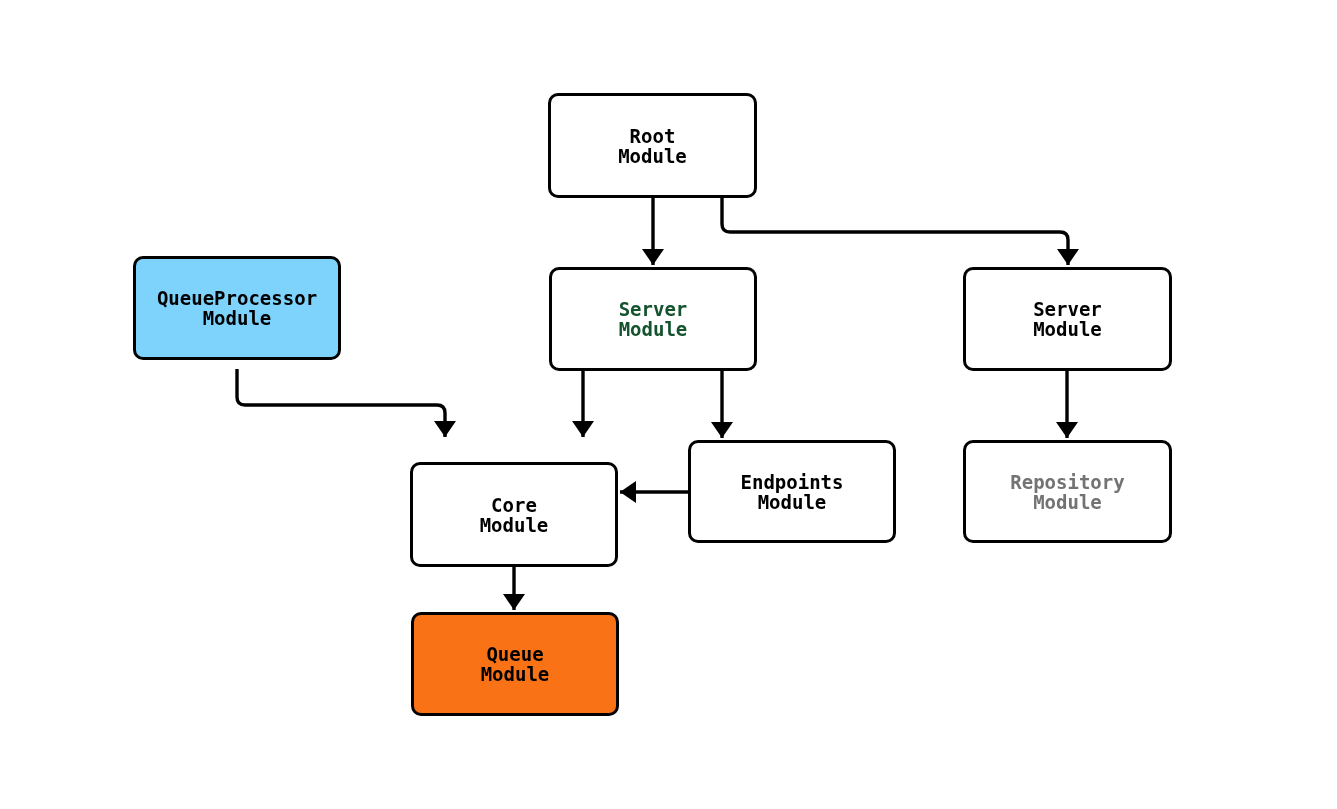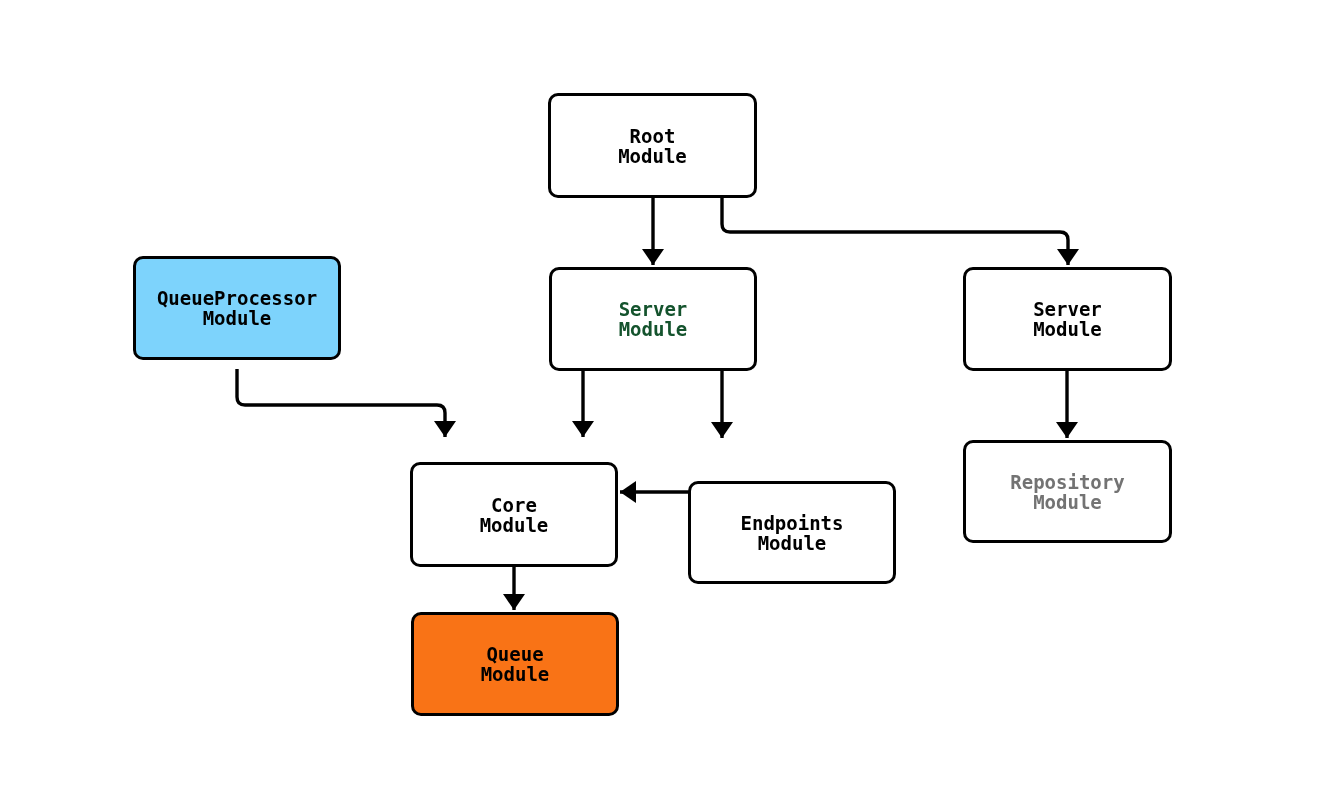--- a/index.html
+++ b/index.html
@@ -72,21 +72,21 @@
 Module</span>
     </div>
     <div class="node" style="left: 963px; top: 267px; width: 209px; height: 104px; background: rgb(255, 255, 255); border-color: rgb(0, 0, 0);">
       <span class="node-label" style="color: rgb(0, 0, 0);">Server
 Module</span>
     </div>
     <div class="node" style="left: 410px; top: 462px; width: 208px; height: 105px; background: rgb(255, 255, 255); border-color: rgb(0, 0, 0);">
       <span class="node-label" style="color: rgb(0, 0, 0);">Core
 Module</span>
     </div>
-    <div class="node" style="left: 688px; top: 440px; width: 208px; height: 103px; background: rgb(255, 255, 255); border-color: rgb(0, 0, 0); margin-top: 41px;">
+    <div class="node" style="left: 688px; top: 440px; width: 208px; height: 103px; background: rgb(255, 255, 255); border-color: rgb(0, 0, 0);">
       <span class="node-label" style="color: rgb(0, 0, 0);">Endpoints
 Module</span>
     </div>
     <div class="node" style="left: 963px; top: 440px; width: 209px; height: 103px; background: rgb(255, 255, 255); border-color: rgb(0, 0, 0);">
       <span class="node-label" style="color: #737373;">Repository
 Module</span>
     </div>
     <div class="node" style="left: 411px; top: 612px; width: 208px; height: 104px; background: #f97316; border-color: rgb(0, 0, 0);">
       <span class="node-label" style="color: rgb(0, 0, 0);">Queue
 Module</span>

